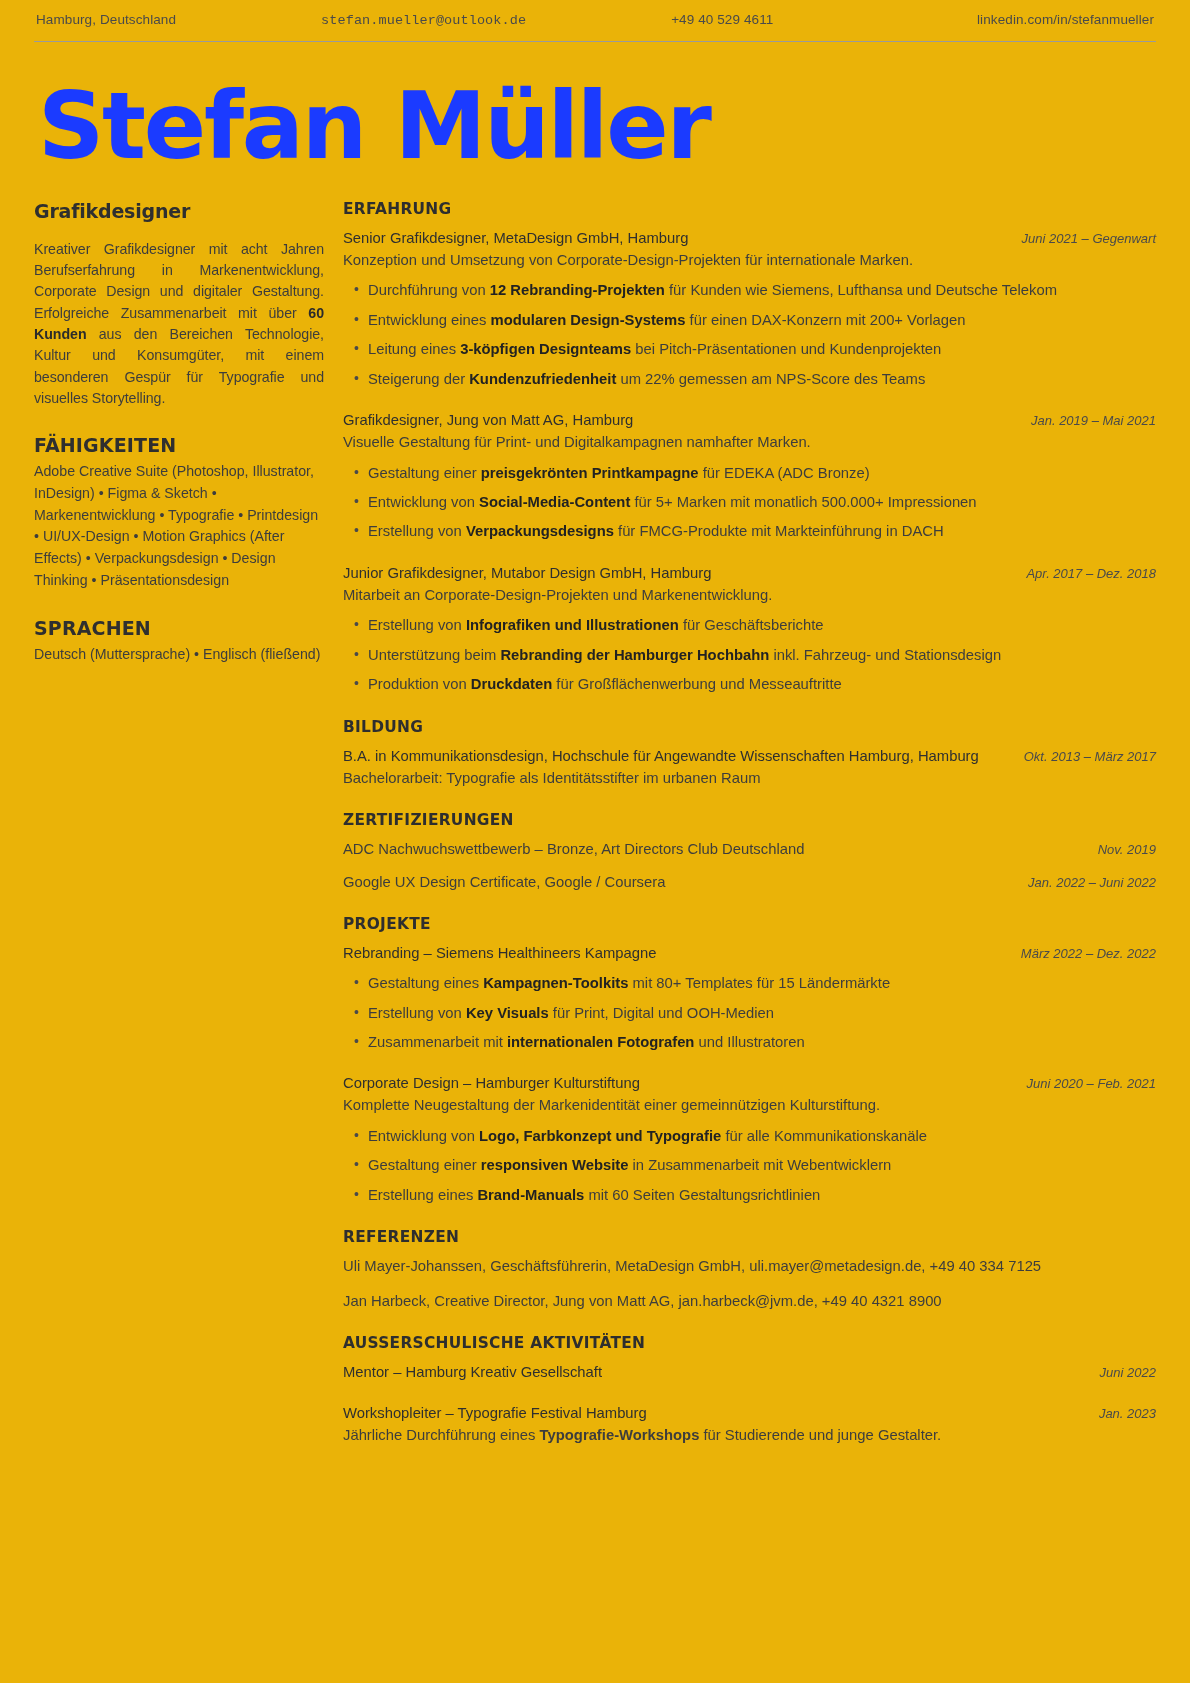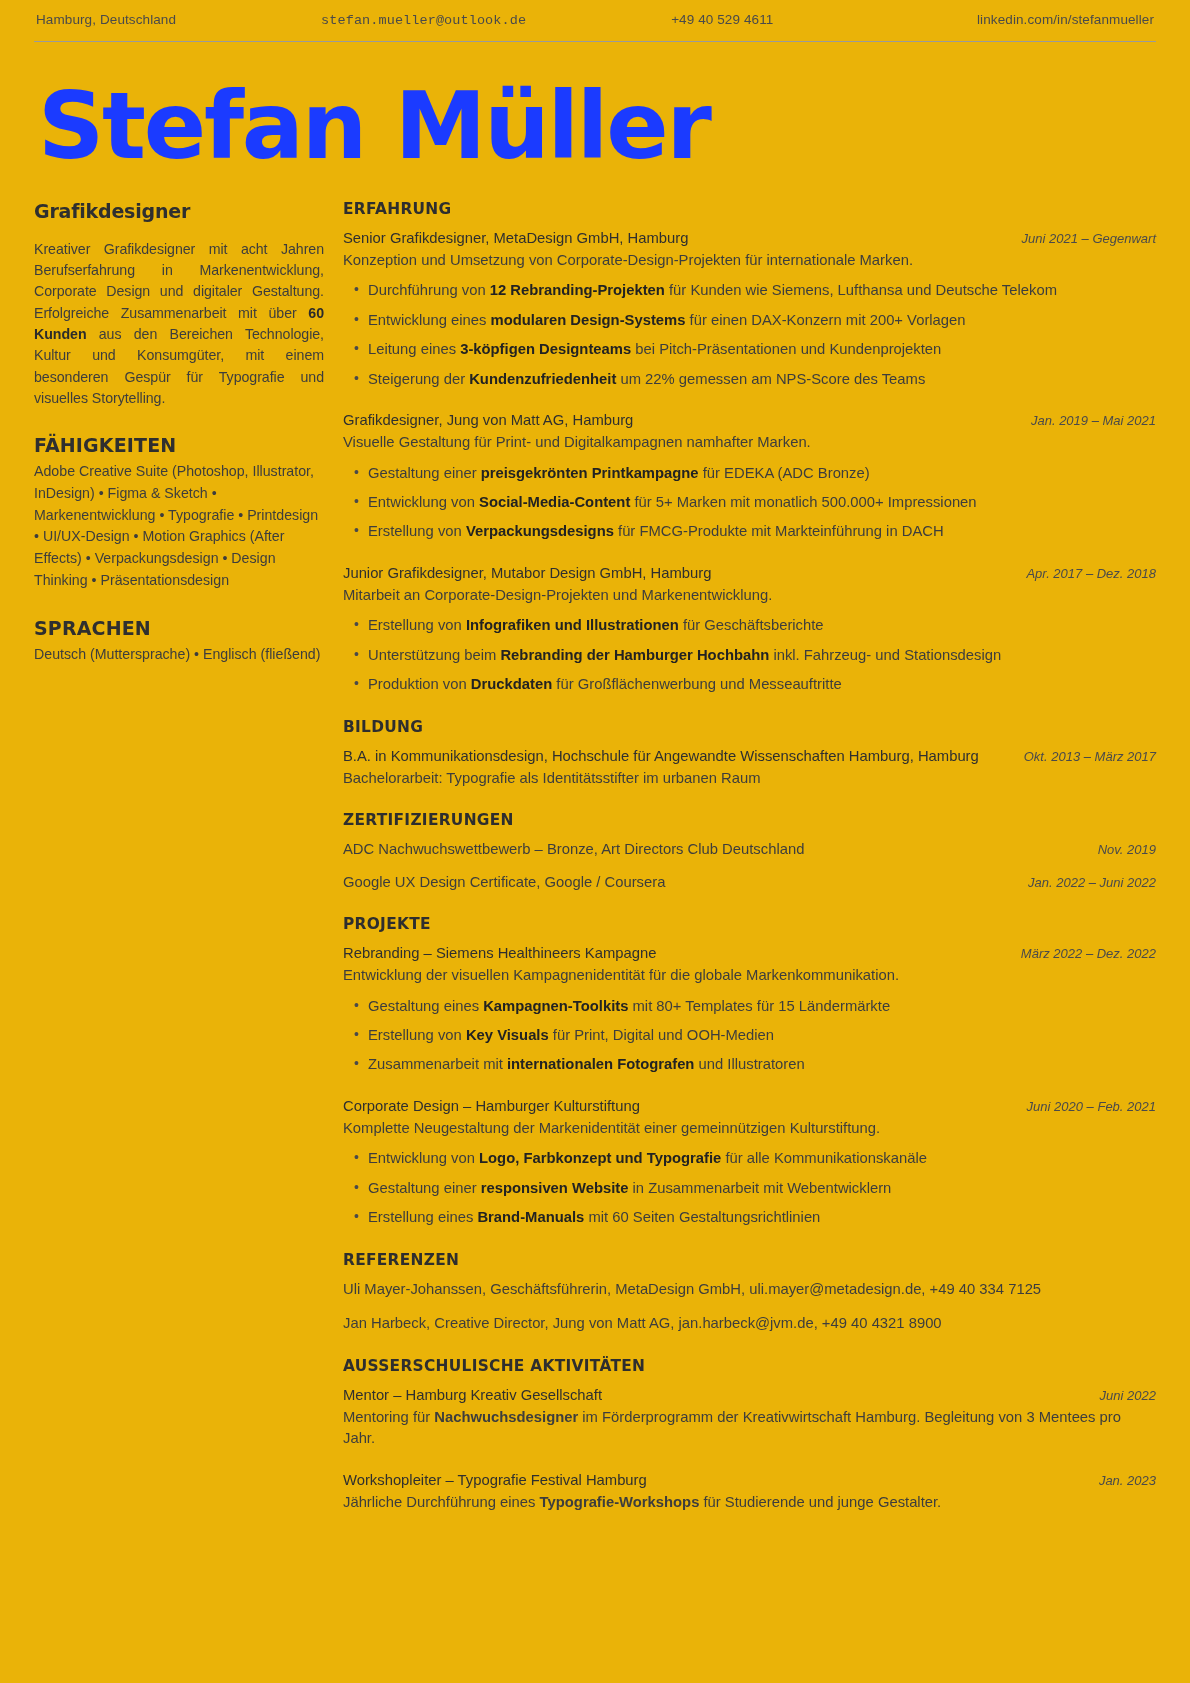--- a/index.html
+++ b/index.html
@@ -281,21 +281,20 @@
           </div>
         </div>
 
       <div class="sec-head">PROJEKTE</div>
       <div id="projects-list">
           <div class="entry-block">
             <div class="entry-head">
               <div class="entry-title">Rebranding – Siemens Healthineers Kampagne</div>
               <div class="entry-date">März 2022 – Dez. 2022</div>
             </div>
-            <div class="entry-sub">Entwicklung der visuellen Kampagnenidentität für die globale Markenkommunikation.</div>
             <ul class="bullets">
               <li>Gestaltung eines <b>Kampagnen-Toolkits</b> mit 80+ Templates für 15 Ländermärkte</li>
               <li>Erstellung von <b>Key Visuals</b> für Print, Digital und OOH-Medien</li>
               <li>Zusammenarbeit mit <b>internationalen Fotografen</b> und Illustratoren</li>
             </ul>
           </div>
           <div class="entry-block">
             <div class="entry-head">
               <div class="entry-title">Corporate Design – Hamburger Kulturstiftung</div>
               <div class="entry-date">Juni 2020 – Feb. 2021</div>
@@ -315,21 +314,20 @@
           <div class="ref-line">Jan Harbeck, Creative Director, Jung von Matt AG, jan.harbeck@jvm.de, +49 40 4321 8900</div>
         </div>
 
       <div class="sec-head">AUSSERSCHULISCHE AKTIVITÄTEN</div>
       <div id="activities-list">
           <div class="entry-block">
             <div class="entry-head">
               <div class="entry-title">Mentor – Hamburg Kreativ Gesellschaft</div>
               <div class="entry-date">Juni 2022</div>
             </div>
-            <div class="entry-sub">Mentoring für <b>Nachwuchsdesigner</b> im Förderprogramm der Kreativwirtschaft Hamburg. Begleitung von 3 Mentees pro Jahr.</div>
           </div>
           <div class="entry-block">
             <div class="entry-head">
               <div class="entry-title">Workshopleiter – Typografie Festival Hamburg</div>
               <div class="entry-date">Jan. 2023</div>
             </div>
             <div class="entry-sub">Jährliche Durchführung eines <b>Typografie-Workshops</b> für Studierende und junge Gestalter.</div>
           </div>
         </div>
 

